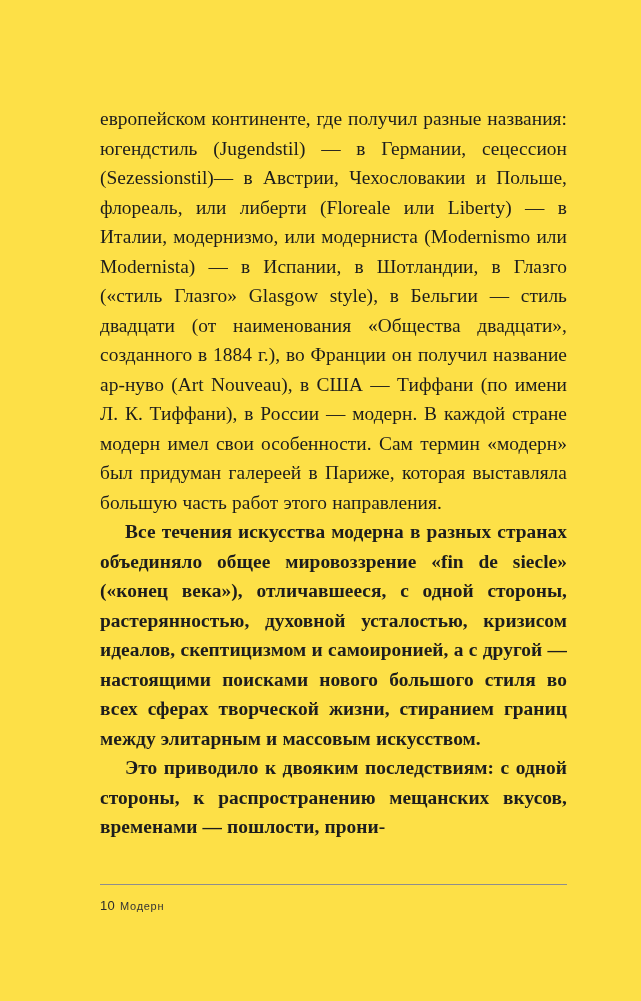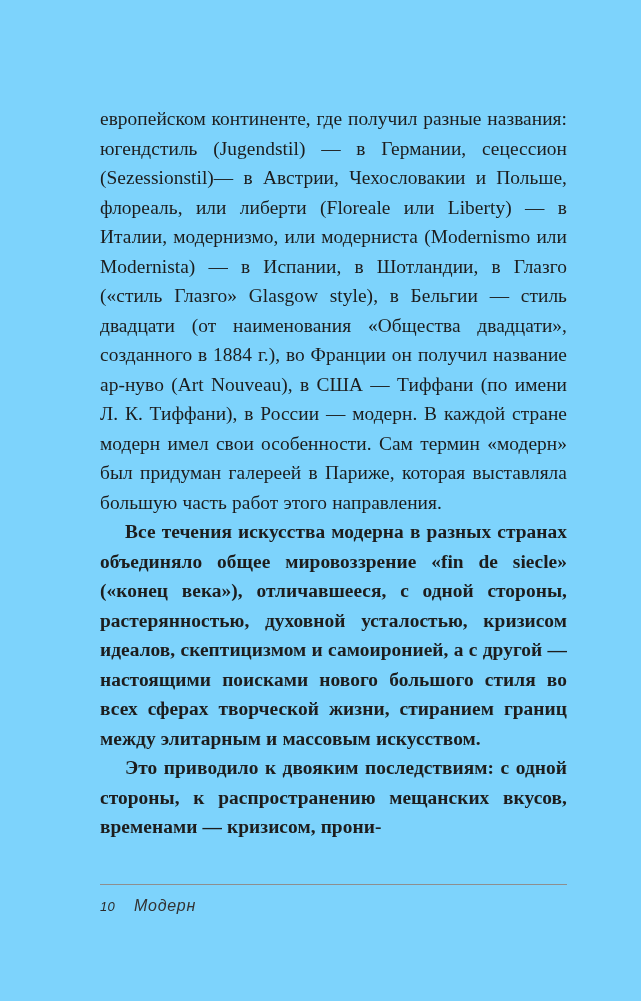--- a/index.html
+++ b/index.html
@@ -14,21 +14,21 @@
     font-family: "Liberation Serif", "DejaVu Serif", serif;
     color: #1c1c1c;
     overflow: hidden;
     position: relative;
     -webkit-font-smoothing: antialiased;
   }
 
   .page {
     position: absolute;
     inset: 0;
-    background: #7dd3fc;
+    background: #fde047;
   }
 
   
   .text-column {
     position: absolute;
     left: 100px;
     top: 104px;
     width: 467px;
   }
 
@@ -72,45 +72,44 @@
 
   .footer-line {
     display: flex;
     align-items: baseline;
     margin-top: 14px;
     font-family: "Liberation Sans", "DejaVu Sans", sans-serif;
     font-size: 11.5px;
     line-height: 14px;
     color: #2e2e2e;
     letter-spacing: 0.45px;
-    font-style: italic;
   }
 
   .folio {
     font-size: 13px;
     letter-spacing: 0.3px;
     color: #2b2b2b;
   }
 
   .running-title {
-    margin-left: 19px;
-    font-size: 16px;
+    margin-left: 5px;
+    font-size: 11px;
     letter-spacing: 0.7px;
     color: #333333;
   }
 </style>
 </head>
 <body>
 
 <div class="page">
 
   <div class="text-column">
     <p class="para continued">европейском континенте, где получил разные названия: югендстиль (Jugendstil) — в Германии, сецессион (Sezessionstil)— в Австрии, Чехословакии и Польше, флореаль, или либерти (Floreale или Liberty) — в Италии, модернизмо, или модерниста (Modernismo или Modernista) — в Испании, в Шотландии, в Глазго («стиль Глазго» Glasgow style), в Бельгии — стиль двадцати (от наименования «Общества двадцати», созданного в 1884 г.), во Франции он получил название ар-нуво (Art Nouveau), в США — Тиффани (по имени Л. К. Тиффани), в России — модерн. В каждой стране модерн имел свои особенности. Сам термин «модерн» был придуман галереей в Париже, которая выставляла большую часть работ этого направления.</p>
     <p class="para indent">Все течения искусства модерна в разных странах объединяло общее мировоззрение «fin de siecle» («конец века»), отличавшееся, с одной стороны, растерянностью, духовной усталостью, кризисом идеалов, скептицизмом и самоиронией, а с другой — настоящими поисками нового большого стиля во всех сферах творческой жизни, стиранием границ между элитарным и массовым искусством.</p>
-    <p class="para indent">Это приводило к двояким последствиям: с одной стороны, к распространению мещанских вкусов, временами — кризисом, прони-</p>
+    <p class="para indent">Это приводило к двояким последствиям: с одной стороны, к распространению мещанских вкусов, временами — пошлости, прони-</p>
   </div>
 
   <div class="footer">
     <hr class="footer-rule">
     <div class="footer-line">
       <span class="folio">10</span>
       <span class="running-title">Модерн</span>
     </div>
   </div>
 

